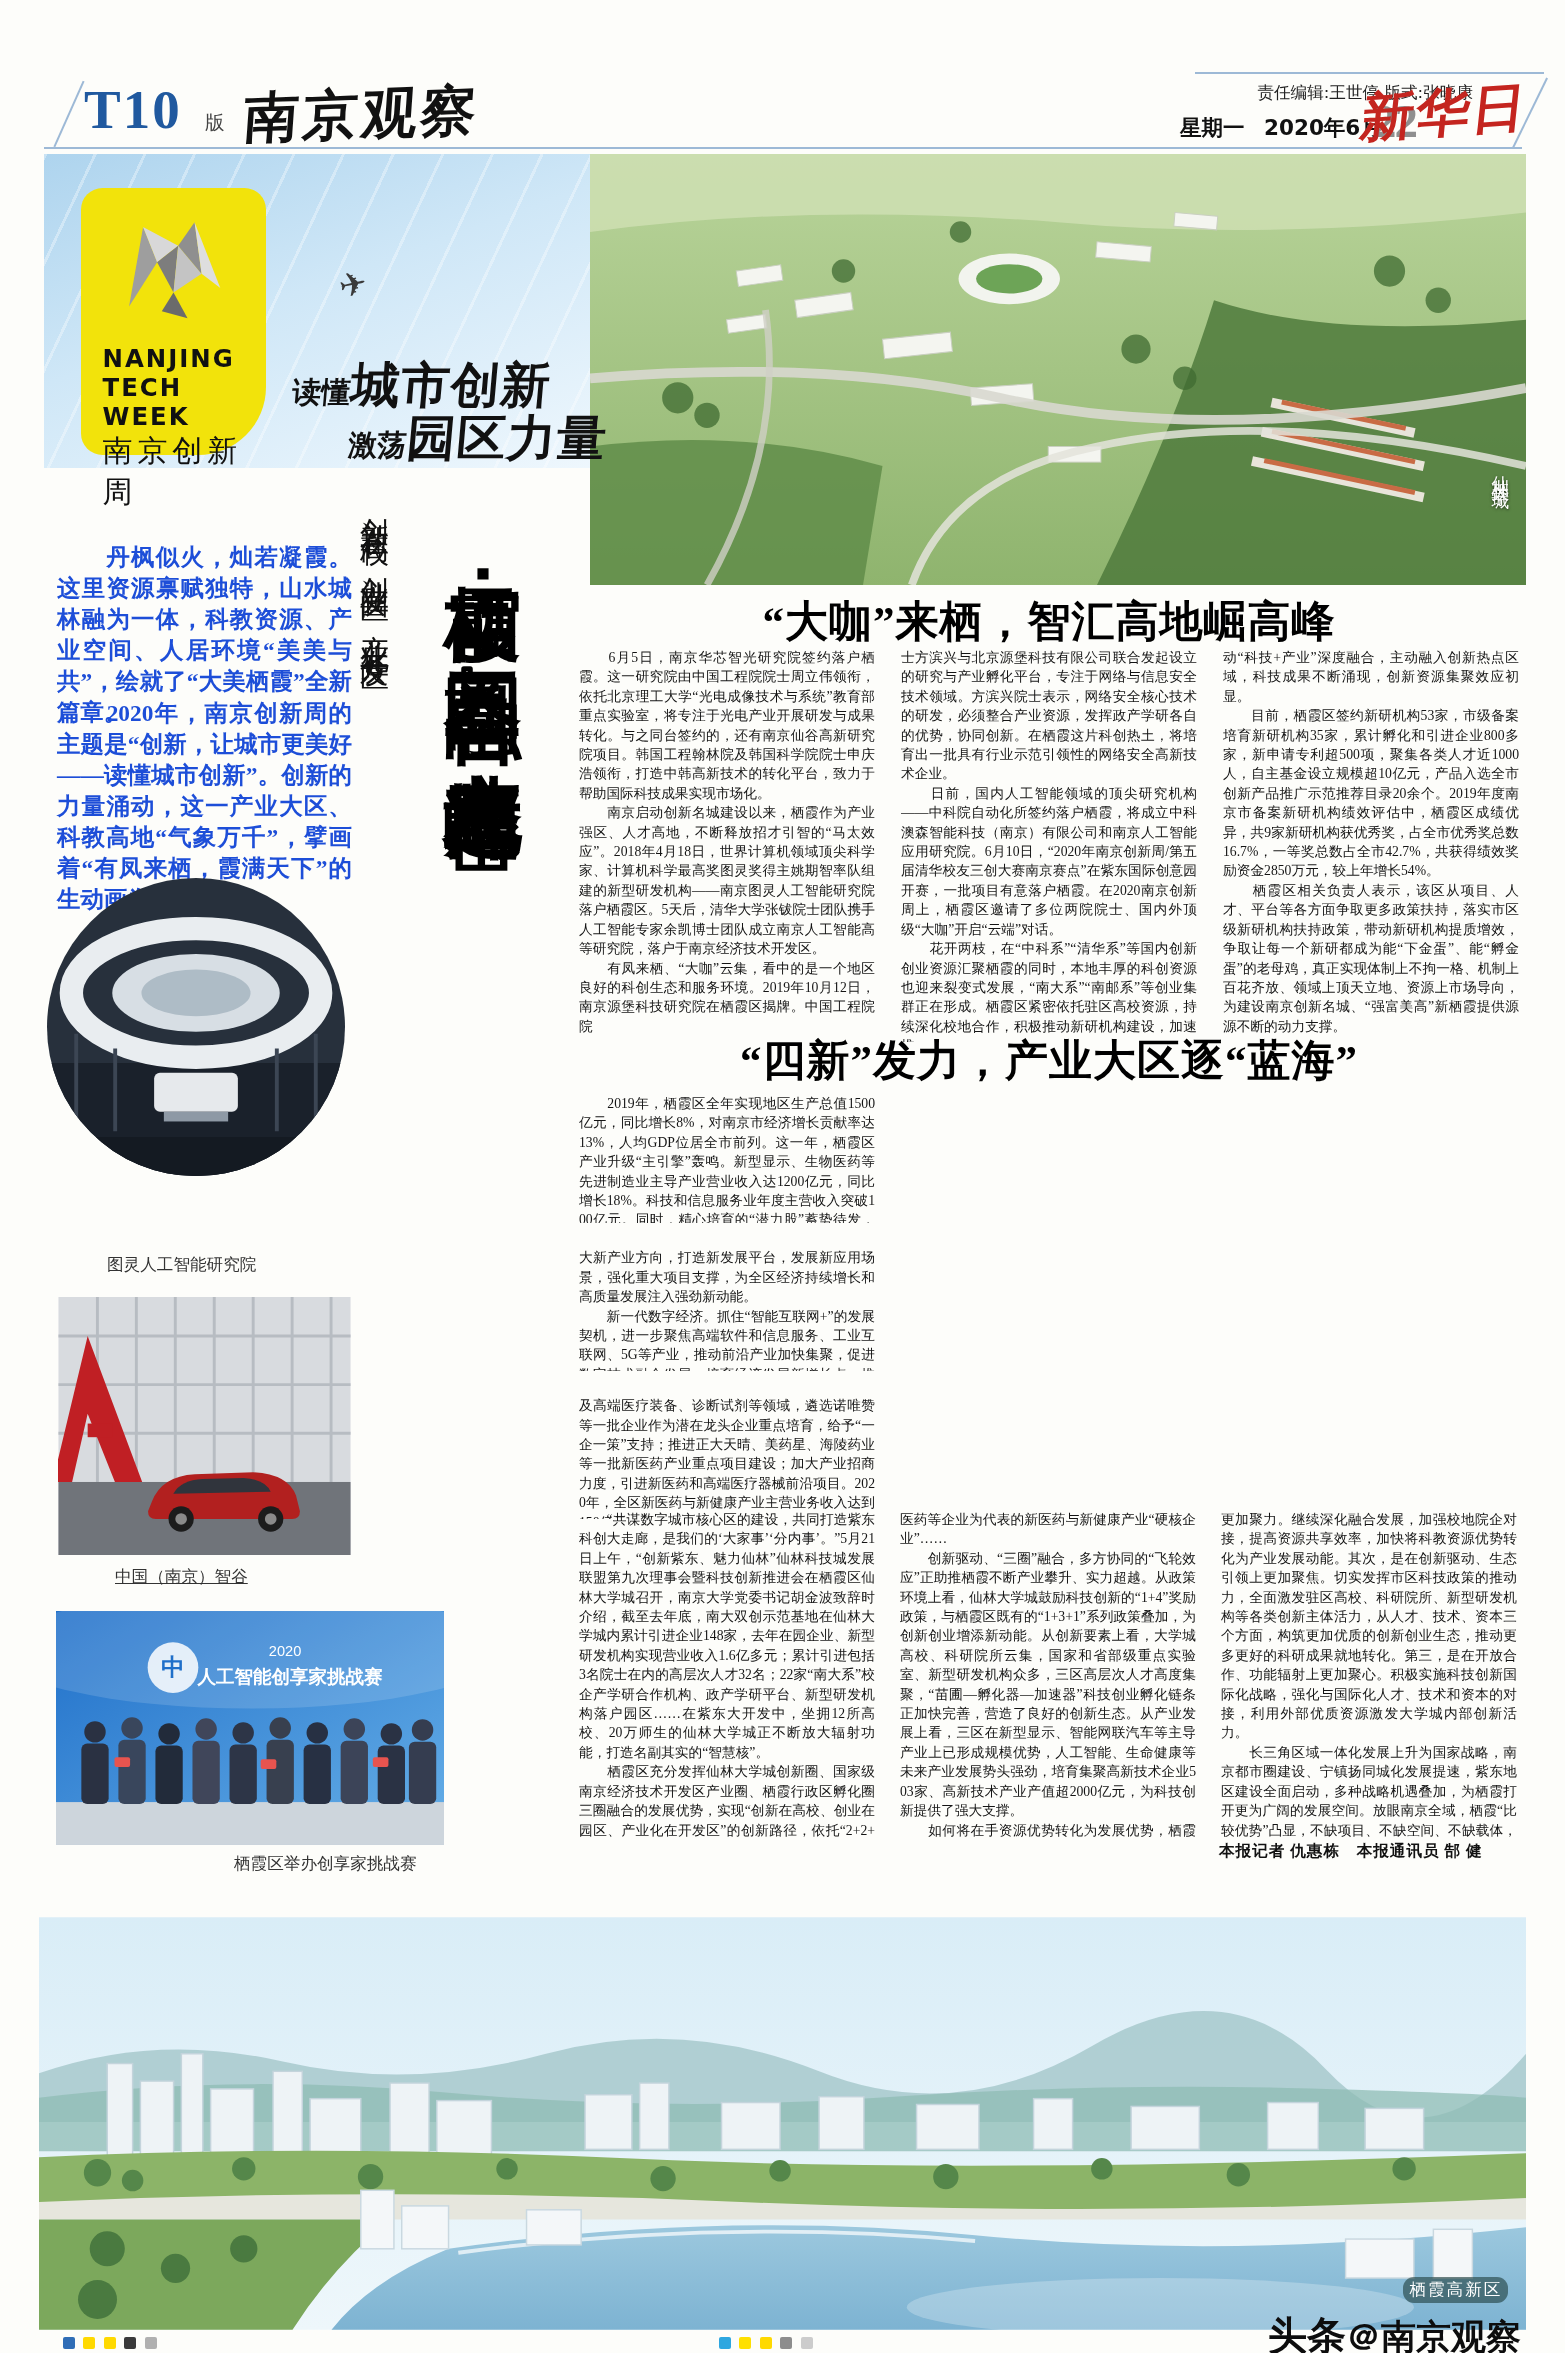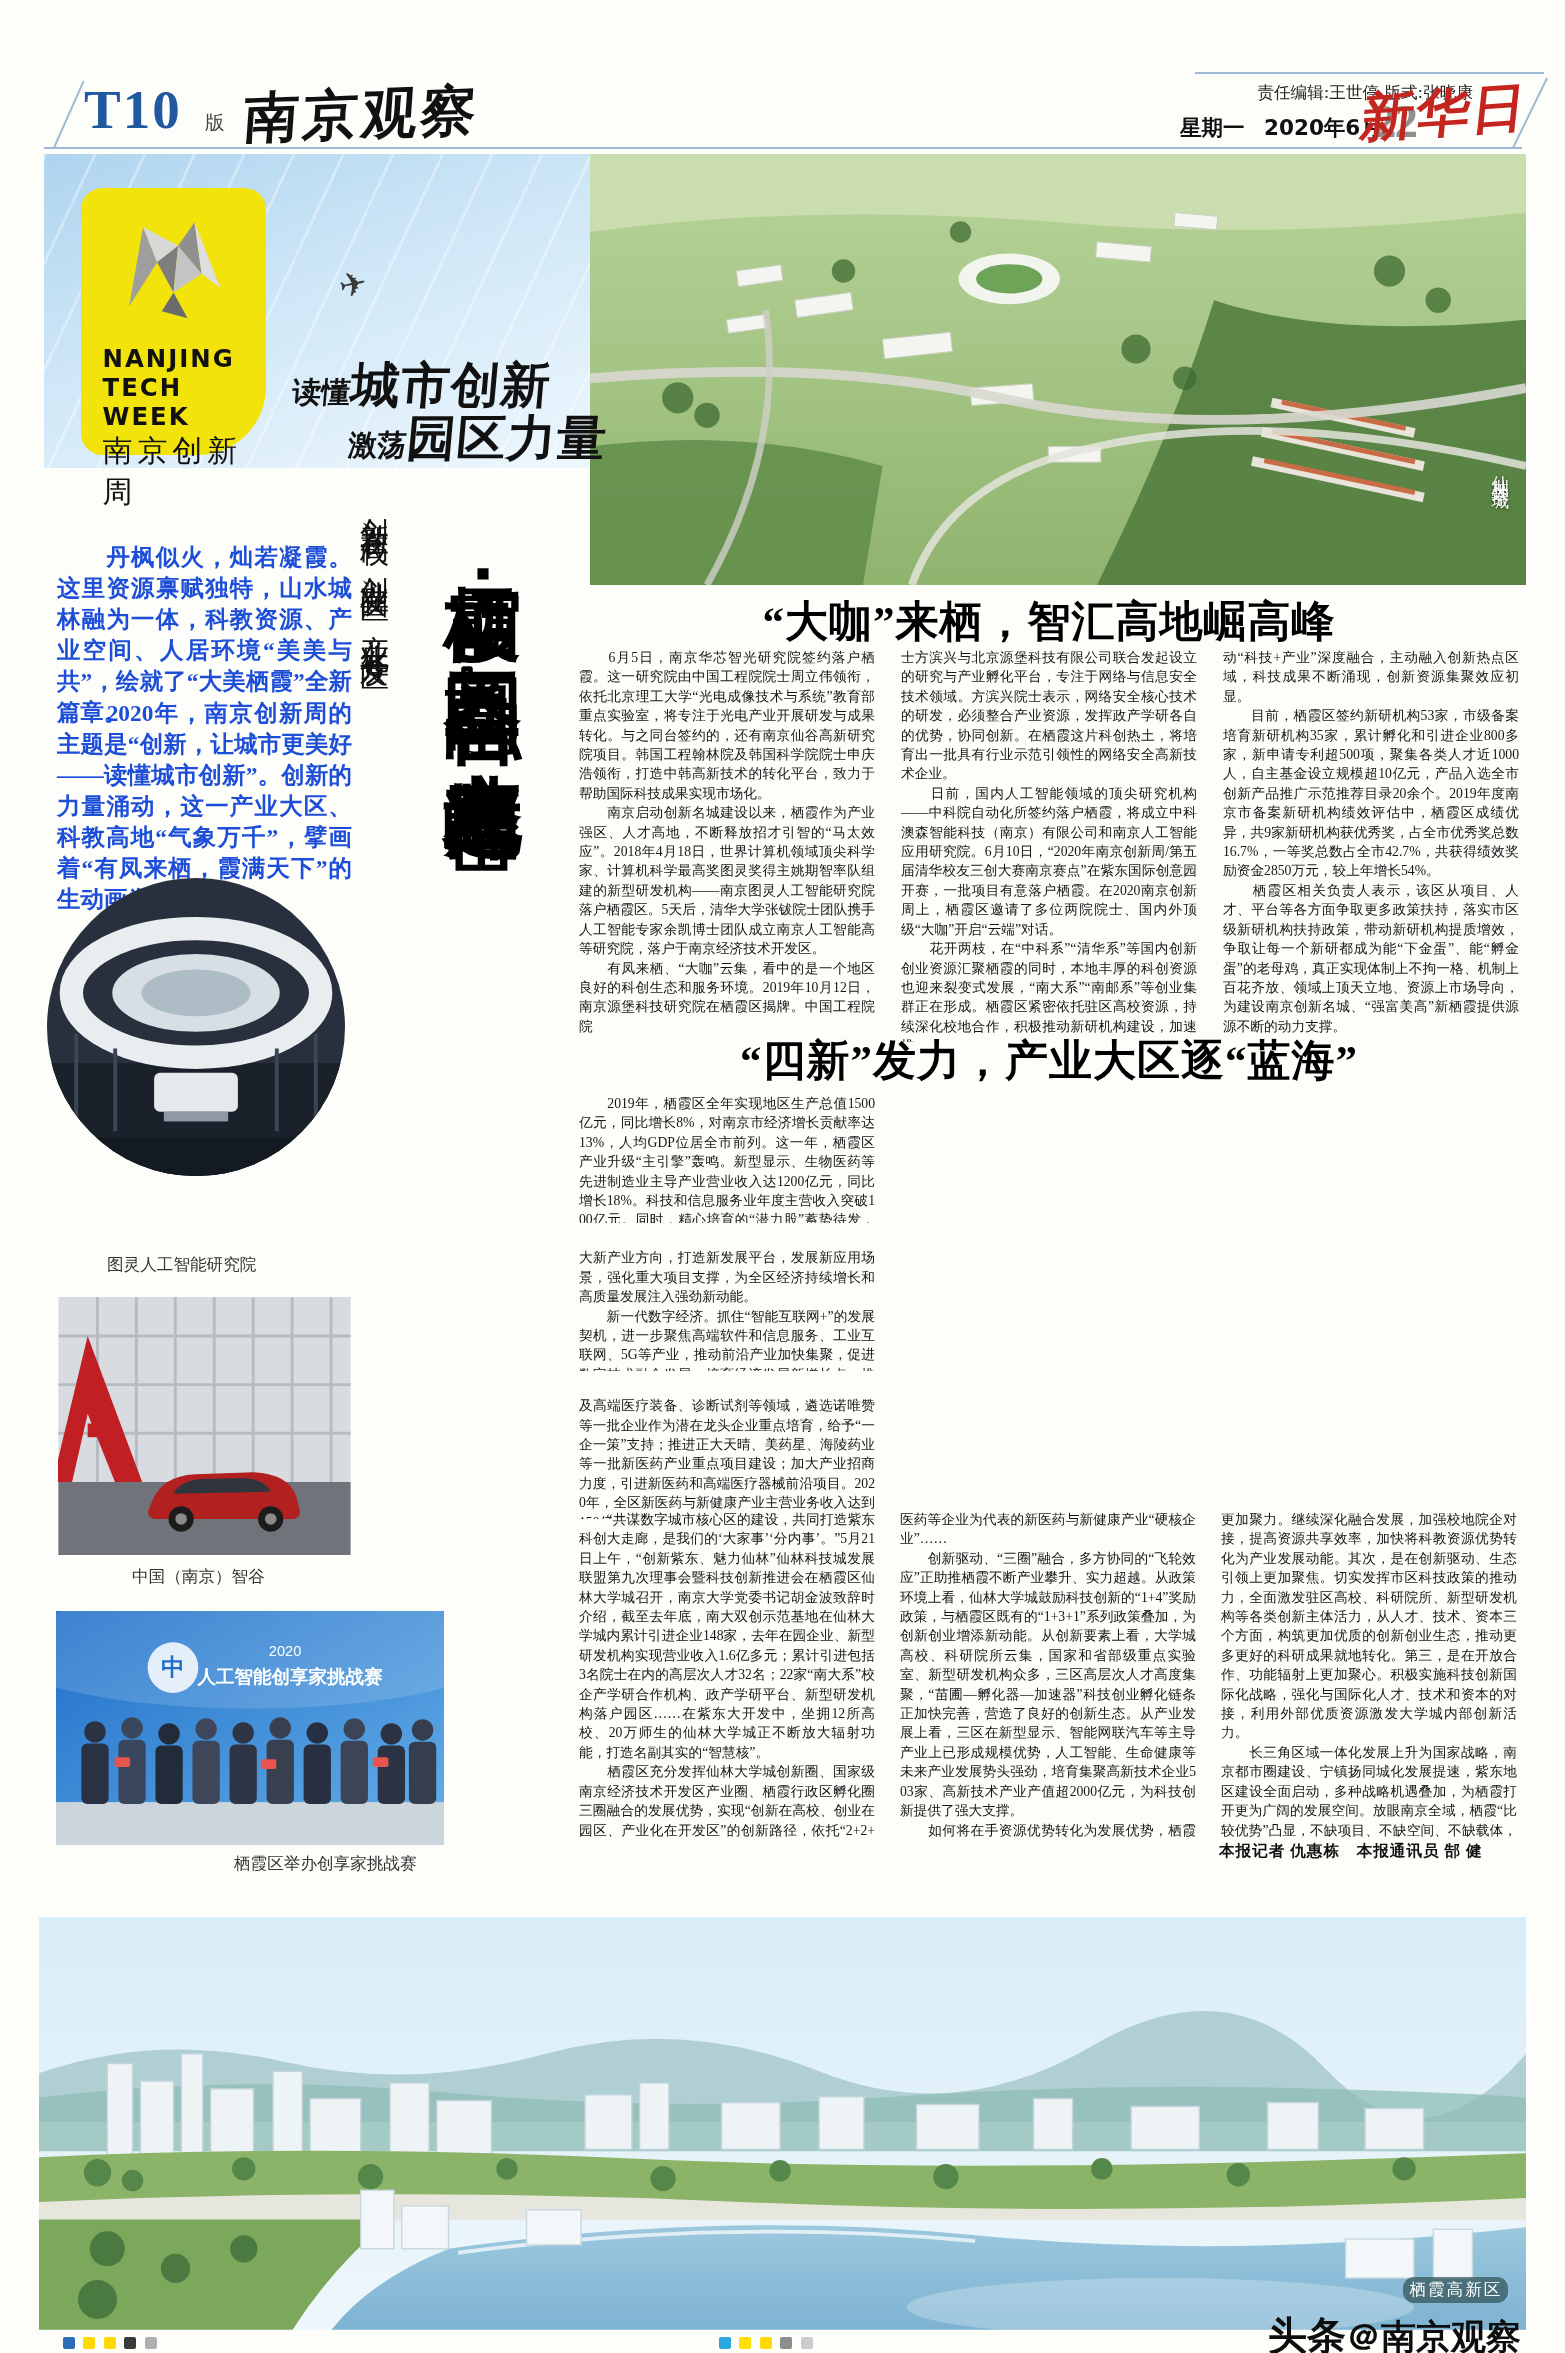--- a/index.html
+++ b/index.html
@@ -204,21 +204,21 @@
       <g>
         <path d="M96,210 q10,-26 44,-28 l60,-2 q36,2 44,24 l4,16 q0,8 -8,8 l-140,0 q-8,0 -8,-8 Z" fill="#b2201f"></path>
         <path d="M118,202 q8,-14 30,-15 l42,-1 q22,1 28,14 Z" fill="#30343c"></path>
         <circle cx="126" cy="228" r="13" fill="#1c1c1c"></circle>
           <circle cx="126" cy="228" r="6" fill="#8a8a8a"></circle>
         <circle cx="218" cy="228" r="13" fill="#1c1c1c"></circle>
           <circle cx="218" cy="228" r="6" fill="#8a8a8a"></circle>
       </g>
     </svg>
   </div>
-  <div class="abs photo-caption" style="left:132px;top:1566px;">中国（南京）智谷</div>
+  <div class="abs photo-caption" style="left:115px;top:1566px;text-decoration:underline;">中国（南京）智谷</div>
 
   <div class="abs" style="left:56px;top:1611px;width:388px;height:234px;overflow:hidden;">
     <svg width="388" height="234" viewBox="0 0 398 240">
       <defs>
         <linearGradient id="gstage" x1="0" y1="0" x2="1" y2="1">
           <stop offset="0" stop-color="#1f6fc9"></stop>
             <stop offset="1" stop-color="#67b0e8"></stop>
         </linearGradient>
       </defs>
       <rect width="398" height="240" fill="url(#gstage)"></rect>

